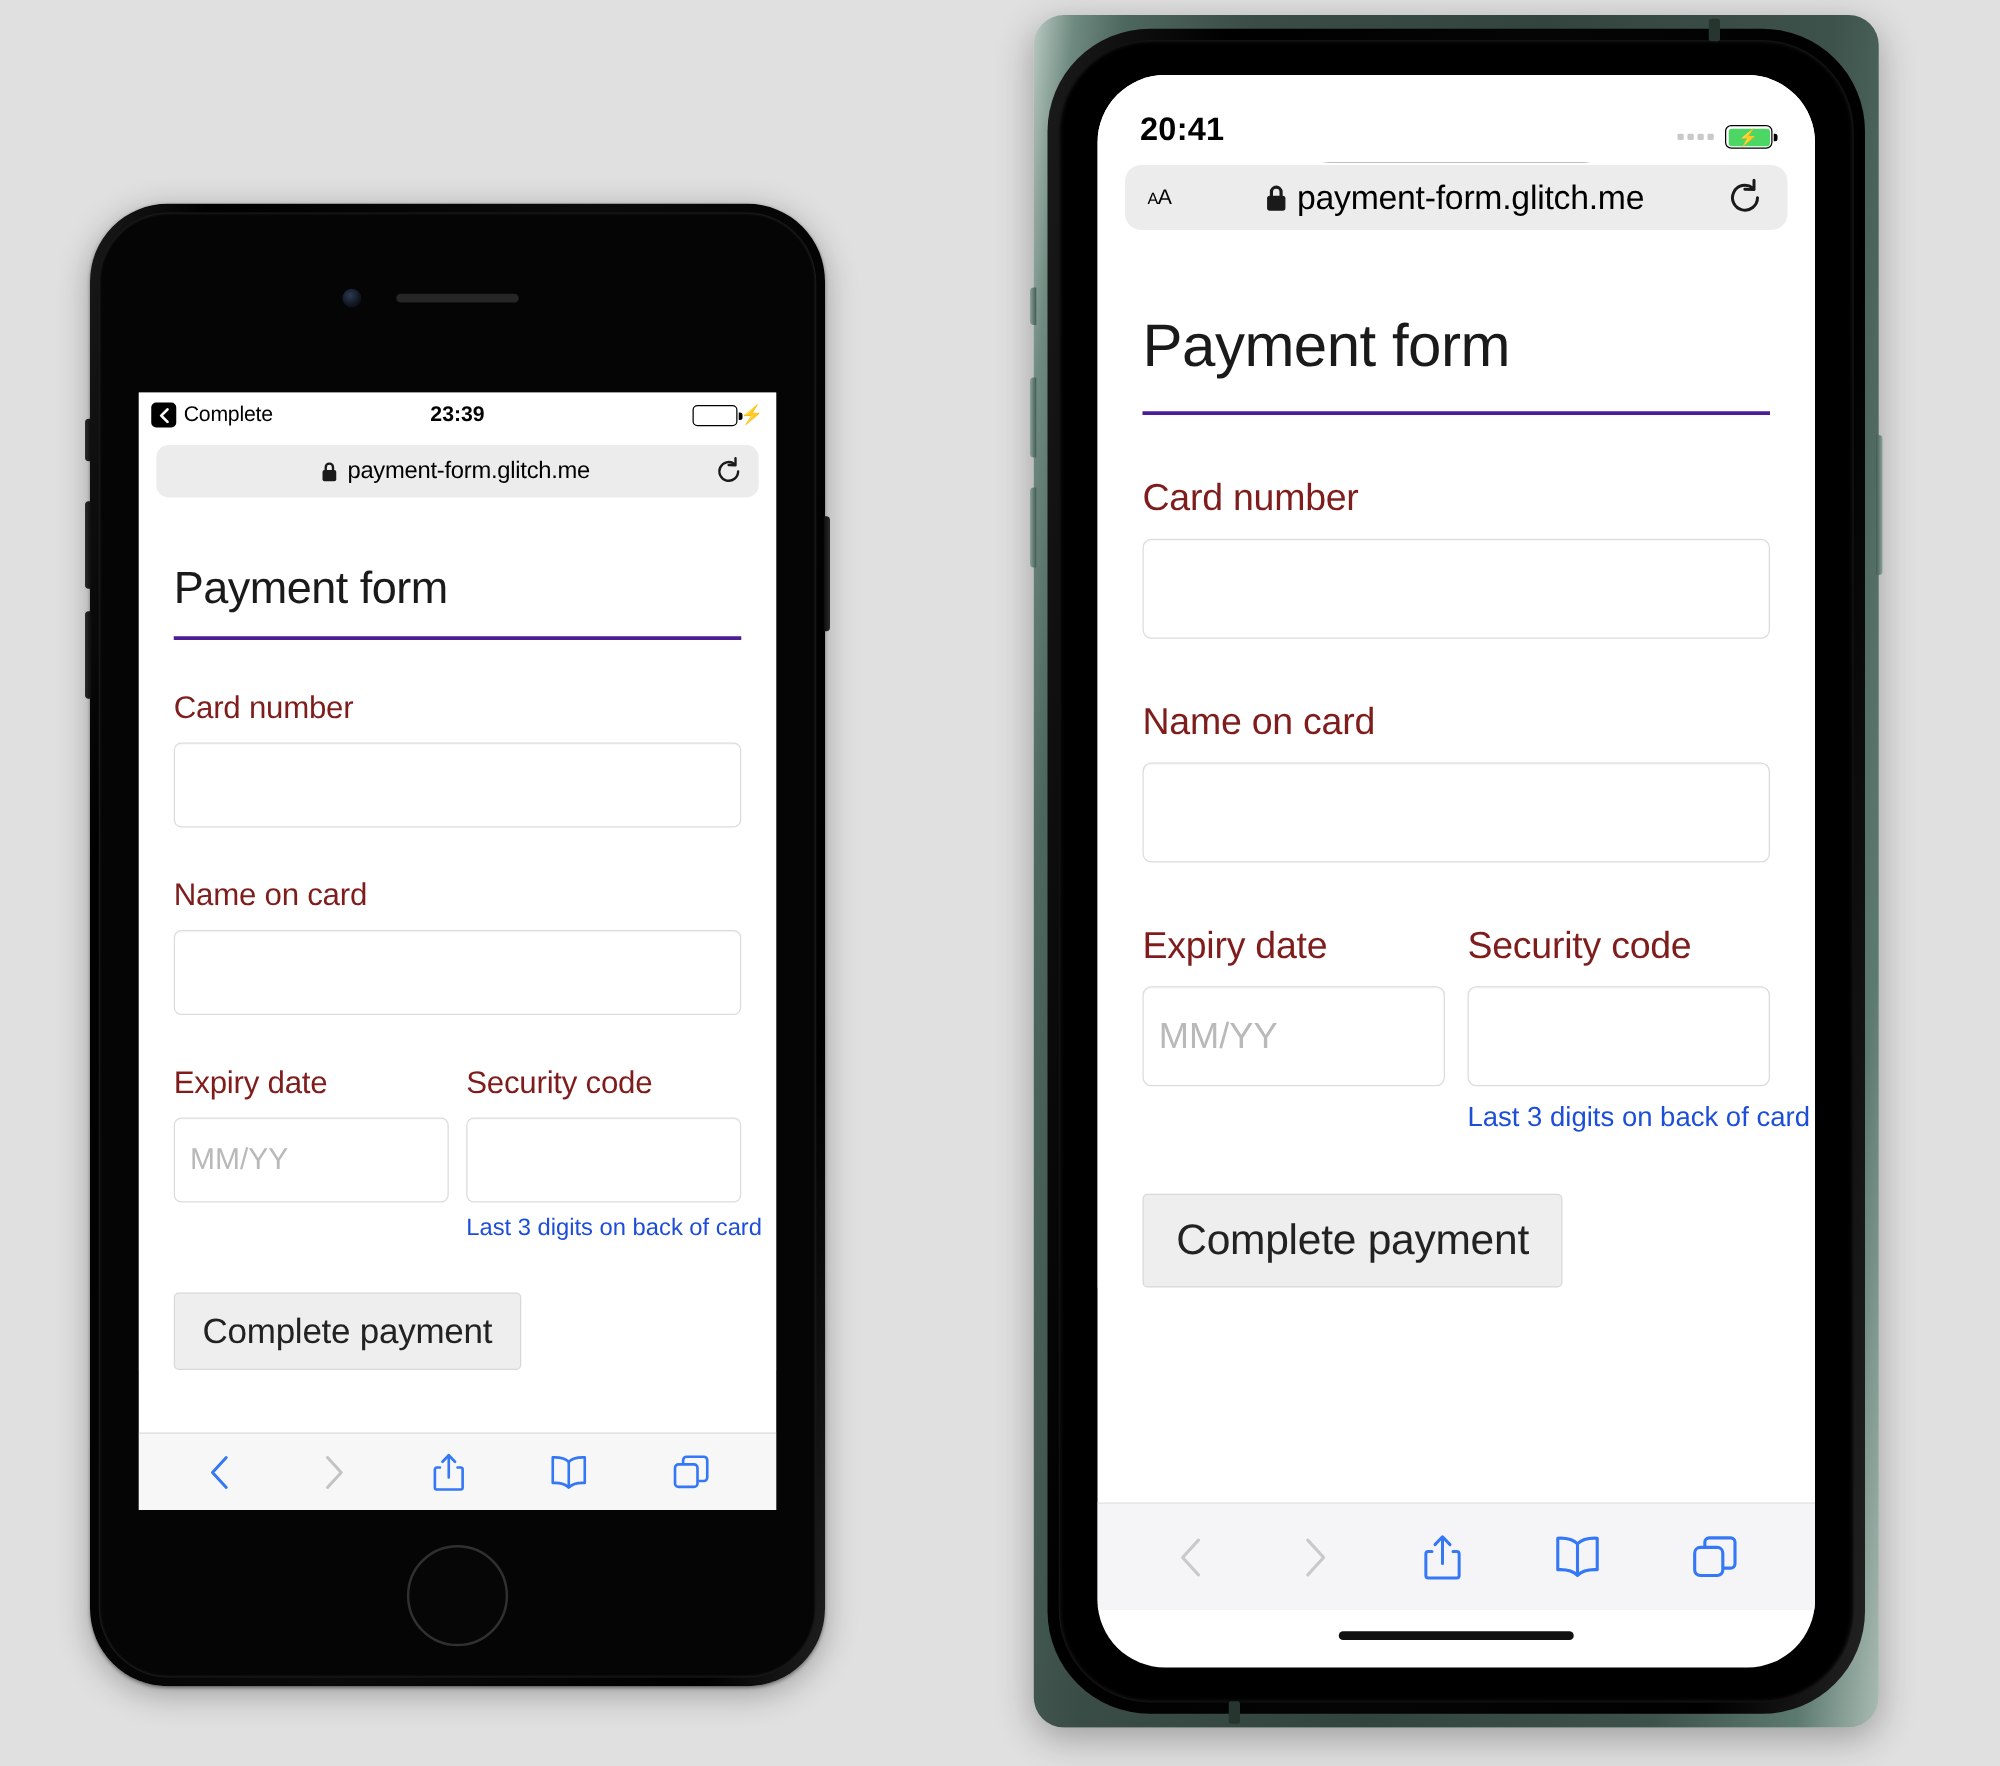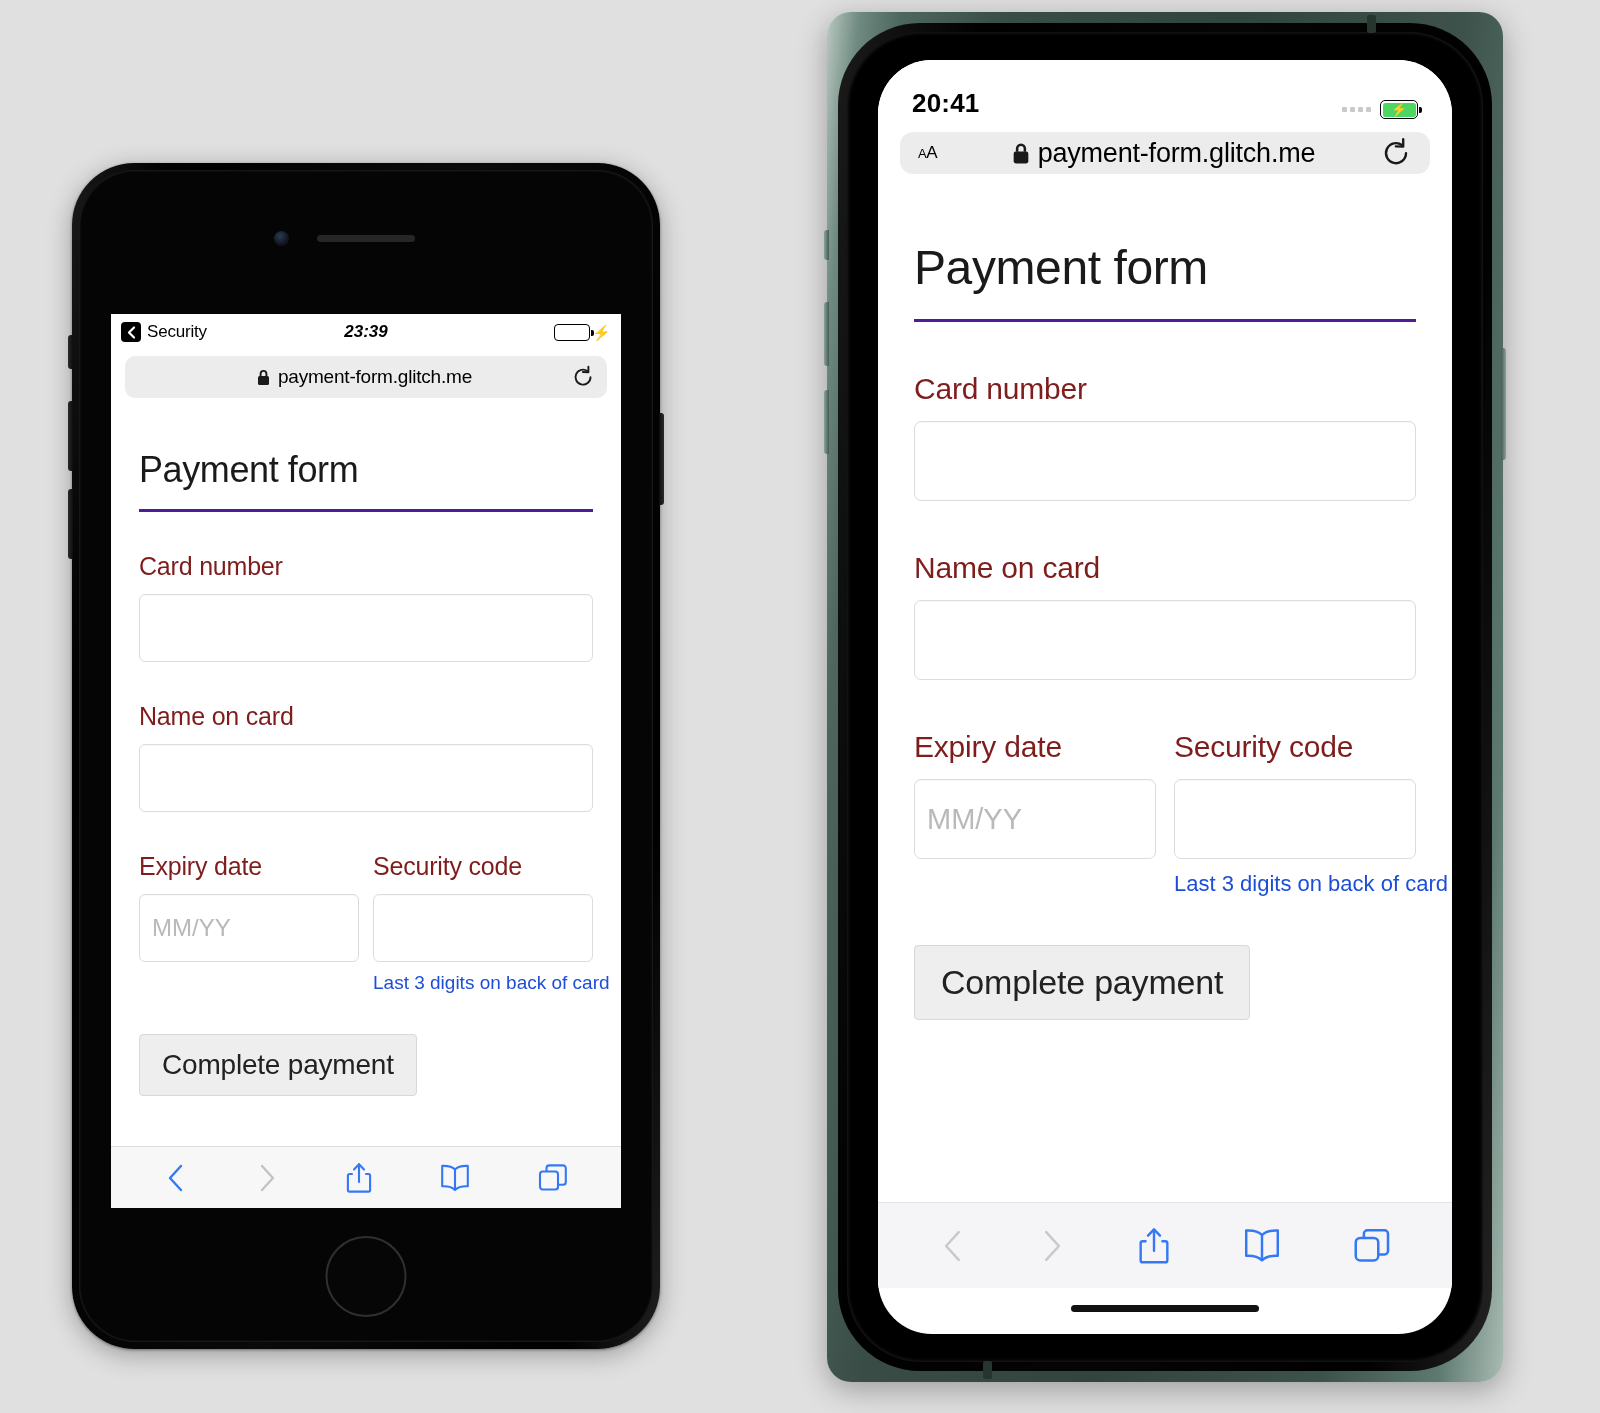--- a/index.html
+++ b/index.html
@@ -204,21 +204,21 @@
     display: flex; align-items: center; gap: 6px;
     font-size: 17px; letter-spacing: -0.2px;
   }
   .sb-backchip {
     display: inline-flex; align-items: center; justify-content: center;
     width: 20px; height: 20px; background: #000; border-radius: 4px;
   }
   .sb-backchip svg { display: block; }
   .statusbar-classic .sb-time {
     position: absolute; left: 50%; transform: translateX(-50%);
-    font-weight: bold; font-size: 17px; letter-spacing: 0px; font-style: italic;
+    font-weight: bold; font-size: 17px; letter-spacing: 0px;
   }
   .statusbar-classic .sb-right {
     margin-left: auto; display: flex; align-items: center; gap: 2px;
   }
   .batt {
     width: 36px; height: 17px; border: 1.6px solid #000;
     border-radius: 4px; position: relative; padding: 1.5px;
   }
   .batt::after {
     content: ""; position: absolute; right: -5px; top: 5px;
@@ -267,21 +267,21 @@
   .urlbar-wrap.notched { padding: 2px 22px 14px 22px; }
   .urlbar {
     background: #ececec;
     border-radius: 10px;
     display: flex;
     align-items: center;
     height: 42px;
     padding: 0 12px;
     position: relative;
   }
-  .urlbar.big { height: 42px; border-radius: 13px; padding: 0 18px; }
+  .urlbar.big { height: 52px; border-radius: 13px; padding: 0 18px; }
   .aa-btn { font-size: 17px; color: #000; letter-spacing: -0.5px; }
   .aa-btn .small { font-size: 13px; }
   .url-center {
     position: absolute; left: 0; right: 4px;
     display: flex; align-items: center; justify-content: center; gap: 7px;
     pointer-events: none;
   }
   .url-text { font-size: 19px; color: #000; letter-spacing: -0.2px; }
   .urlbar.big .url-text { font-size: 27px; }
   .reload { margin-left: auto; z-index: 2; display: flex; }
@@ -400,21 +400,21 @@
 
   <div class="screen scroll-clip">
 
     <div class="statusbar-classic">
       <div class="sb-left">
         <span class="sb-backchip">
           <svg width="11" height="13" viewBox="0 0 11 13">
               <path d="M8 1.5 L3 6.5 L8 11.5" fill="none" stroke="#fff" stroke-width="2.2" stroke-linecap="round" stroke-linejoin="round"></path>
             </svg>
         </span>
-        <span>Security</span>
+        <span>Complete</span>
       </div>
       <div class="sb-time">23:39</div>
       <div class="sb-right">
         <span class="batt"><span class="fill"></span></span>
         <span class="bolt">⚡</span>
       </div>
     </div>
 
     <div class="urlbar-wrap">
       <div class="urlbar">

